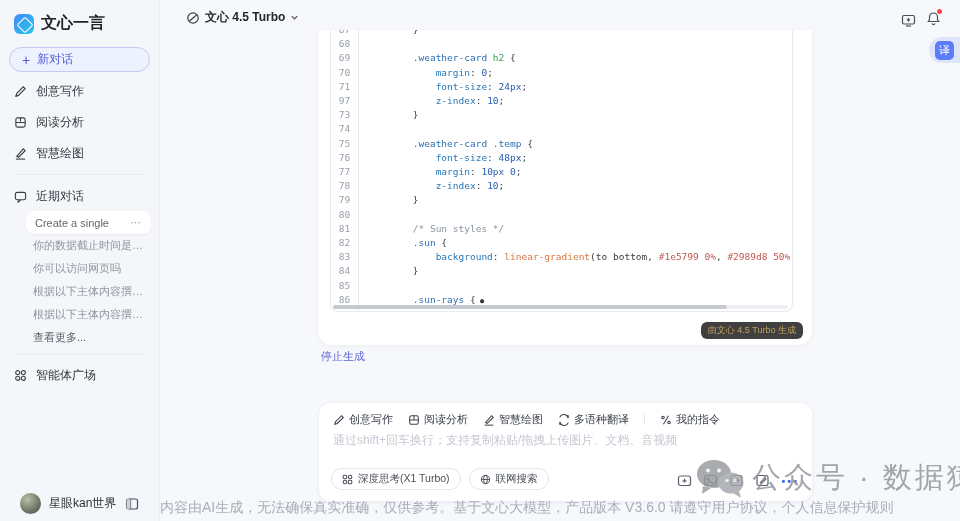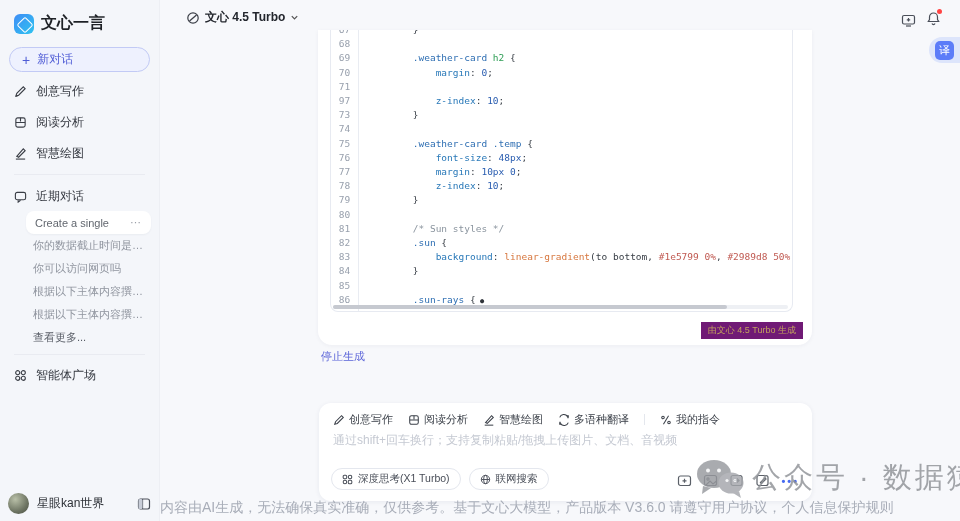--- a/index.html
+++ b/index.html
@@ -16,21 +16,21 @@
   .new-chat { margin:13px 9px 4px 9px; height:25px; border:1px solid #c2caf5; background:#eef1fe; border-radius:13px; display:flex; align-items:center; gap:7px; padding:0 12px; color:#4f5cd6; font-size:12px; cursor:pointer; }
   .new-chat .plus { font-size:14px; line-height:1; }
   .nav-item { display:flex; align-items:center; gap:9px; padding:7px 14px; font-size:12px; color:#33373f; cursor:pointer; }
   .nav-item svg { flex:none; }
   .side-divider { height:1px; background:#e9ebf1; margin:5px 14px; }
   .recent-header { display:flex; align-items:center; gap:9px; padding:8px 14px 4px 14px; font-size:12px; color:#33373f; }
   .recent-active { margin:2px 8px 0 26px; background:#fff; border-radius:8px; height:23px; display:flex; align-items:center; justify-content:space-between; padding:0 9px; font-size:11px; color:#62676f; box-shadow:0 1px 2px rgba(40,50,80,.05); cursor:pointer; }
   .recent-active .more { color:#9b9fa8; letter-spacing:1px; font-size:11px; }
   .recent-item { height:23px; line-height:23px; padding:0 12px 0 33px; font-size:11px; color:#8f949e; white-space:nowrap; overflow:hidden; text-overflow:ellipsis; cursor:pointer; }
   .view-more { height:23px; line-height:23px; padding:0 12px 0 33px; font-size:11px; color:#585d66; cursor:pointer; }
-  .user-row { position:absolute; left:0; right:0; bottom:7px; display:flex; align-items:center; gap:8px; padding:0 8px; }
+  .user-row { position:absolute; left:0; right:0; bottom:7px; display:flex; align-items:center; gap:8px; padding:0 20px; }
   .avatar { width:21px; height:21px; border-radius:50%; background:radial-gradient(circle at 35% 30%, #b9c0a8, #6e7563 60%, #474c40); flex:none; }
   .user-name { font-size:12px; color:#2c3036; flex:1; }
 
   
   .model-select { position:absolute; left:186px; top:9px; display:flex; align-items:center; gap:5px; font-size:12px; font-weight:bold; color:#23262d; cursor:pointer; }
   .topbar-icons { position:absolute; right:19px; top:11px; display:flex; gap:10px; align-items:center; }
   .bell-wrap { position:relative; }
   .bell-dot { position:absolute; right:-1px; top:-2px; width:5px; height:5px; border-radius:50%; background:#f44; }
 
   
@@ -45,21 +45,21 @@
   .tk-sel { color:#2f6fb3; }
   .tk-tag { color:#2e9e55;margin-top:24px; }
   .tk-prop{ color:#2878b8; }
   .tk-val { color:#2a5db0; }
   .tk-com { color:#8a949e; }
   .tk-fn  { color:#d77840; }
   .tk-hex { color:#c05a52; }
   .tk-cur { color:#30343a; font-size:7px; }
   .h-track { position:absolute; left:2px; right:4px; bottom:2px; height:4px; border-radius:2px; background:#eef0f4; }
   .h-thumb { position:absolute; left:2px; bottom:2px; width:394px; height:4px; border-radius:2px; background:#c6c9d0; cursor:pointer; }
-  .gen-badge { position:absolute; right:9px; bottom:6px; background:#701a75; color:#c2a05e; font-size:9px; padding:2px 7px; border-radius:0;text-align:center; }
+  .gen-badge { position:absolute; right:9px; bottom:6px; background:#404040; color:#c2a05e; font-size:9px; padding:2px 7px; border-radius:6px;text-align:center; }
   .stop-btn { position:absolute; left:321px; top:349px; color:#5a63d8; font-size:11px; cursor:pointer; }
 
   
   .input-card { position:absolute; left:319px; top:403px; width:493px; height:98px; background:#fff; border-radius:12px; box-shadow:0 1px 5px rgba(35,45,80,.07); }
   .tab-row { position:absolute; left:14px; top:9px; display:flex; align-items:center; gap:15px; }
   .tab { display:flex; align-items:center; gap:4px; font-size:11px; color:#3b4049; cursor:pointer; }
   .tab-divider { width:1px; height:11px; background:#e4e7ed; }
   .ph-input { position:absolute; left:14px; top:30px; width:460px; border:none; outline:none; font-size:12px; color:#3a4048; background:transparent; font-family:"Liberation Sans",sans-serif; }
   .ph-input::placeholder { color:#c5c9d2; }
   .pill-row { position:absolute; left:12px; bottom:11px; display:flex; gap:8px; }
@@ -187,21 +187,21 @@
     </span>
   </div>
 
   <div class="message-card">
     <div class="code-block">
       <div class="code-lines" id="code-lines">
           <div class="cl"><span class="ln">67</span><span class="ct"><span class="tk-pl">        }</span></span></div>
           <div class="cl"><span class="ln">68</span><span class="ct"></span></div>
           <div class="cl"><span class="ln">69</span><span class="ct"><span class="tk-sel">        .weather-card</span><span class="tk-pl"> </span><span class="tk-tag">h2</span><span class="tk-pl"> {</span></span></div>
           <div class="cl"><span class="ln">70</span><span class="ct"><span class="tk-prop">            margin</span><span class="tk-pl">: </span><span class="tk-val">0</span><span class="tk-pl">;</span></span></div>
-          <div class="cl"><span class="ln">71</span></div>
+          <div class="cl"><span class="ln">71</span><span class="ct"><span class="tk-prop">            font-size</span><span class="tk-pl">: </span><span class="tk-val">24px</span><span class="tk-pl">;</span></span></div>
           <div class="cl"><span class="ln">97</span><span class="ct"><span class="tk-prop">            z-index</span><span class="tk-pl">: </span><span class="tk-val">10</span><span class="tk-pl">;</span></span></div>
           <div class="cl"><span class="ln">73</span><span class="ct"><span class="tk-pl">        }</span></span></div>
           <div class="cl"><span class="ln">74</span><span class="ct"></span></div>
           <div class="cl"><span class="ln">75</span><span class="ct"><span class="tk-sel">        .weather-card .temp</span><span class="tk-pl"> {</span></span></div>
           <div class="cl"><span class="ln">76</span><span class="ct"><span class="tk-prop">            font-size</span><span class="tk-pl">: </span><span class="tk-val">48px</span><span class="tk-pl">;</span></span></div>
           <div class="cl"><span class="ln">77</span><span class="ct"><span class="tk-prop">            margin</span><span class="tk-pl">: </span><span class="tk-val">10px 0</span><span class="tk-pl">;</span></span></div>
           <div class="cl"><span class="ln">78</span><span class="ct"><span class="tk-prop">            z-index</span><span class="tk-pl">: </span><span class="tk-val">10</span><span class="tk-pl">;</span></span></div>
           <div class="cl"><span class="ln">79</span><span class="ct"><span class="tk-pl">        }</span></span></div>
           <div class="cl"><span class="ln">80</span><span class="ct"></span></div>
           <div class="cl"><span class="ln">81</span><span class="ct"><span class="tk-com">        /* Sun styles */</span></span></div>

